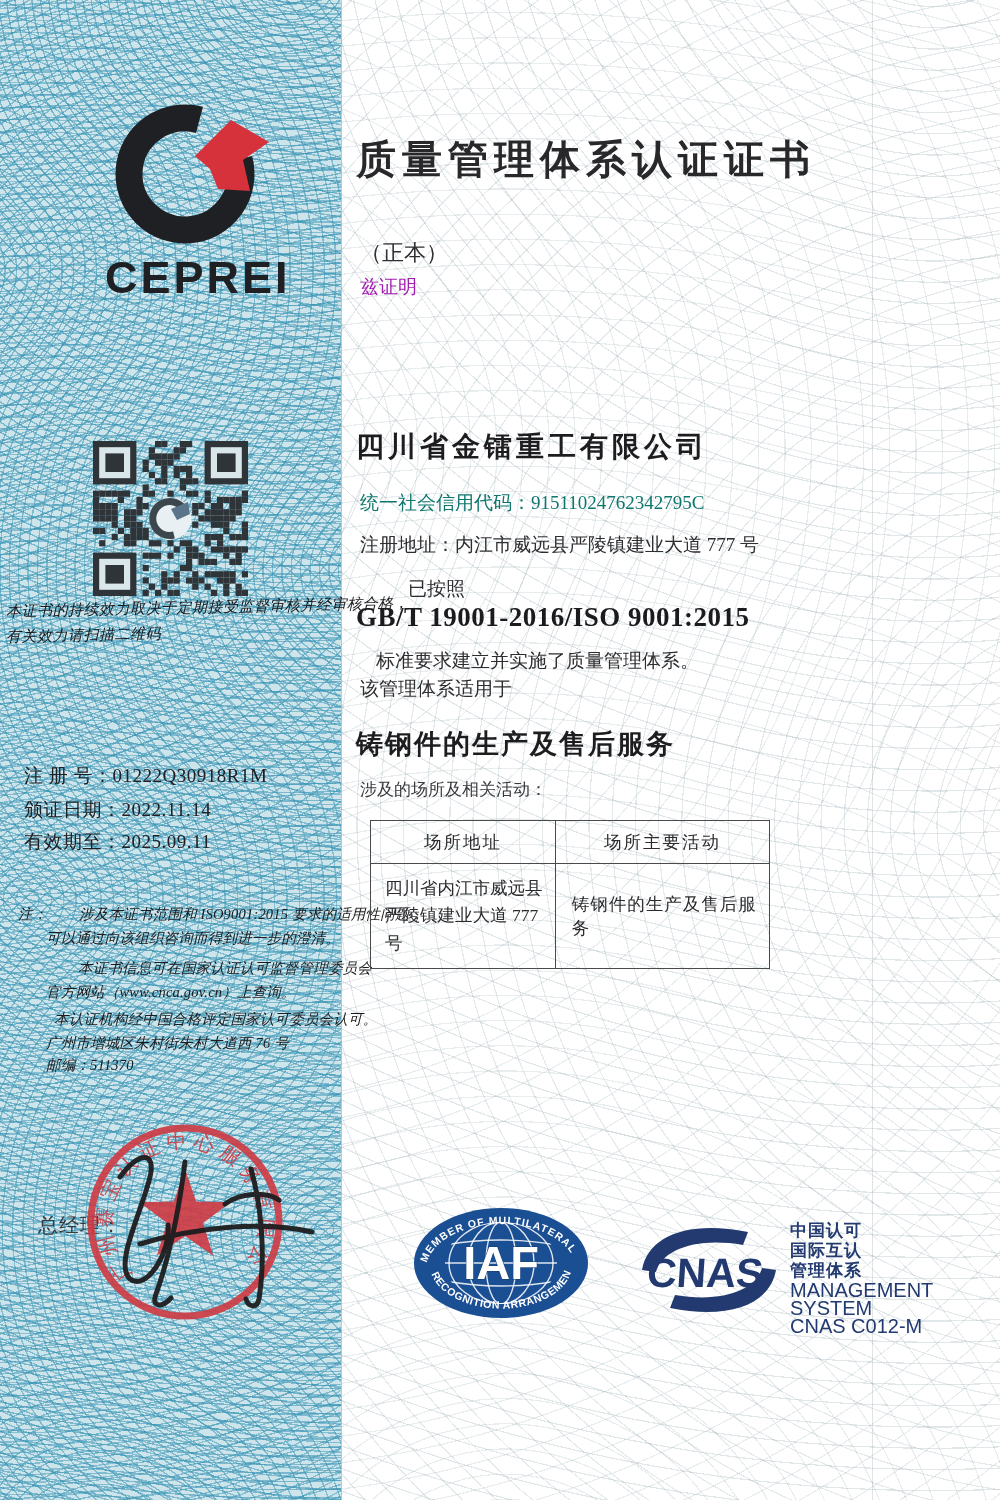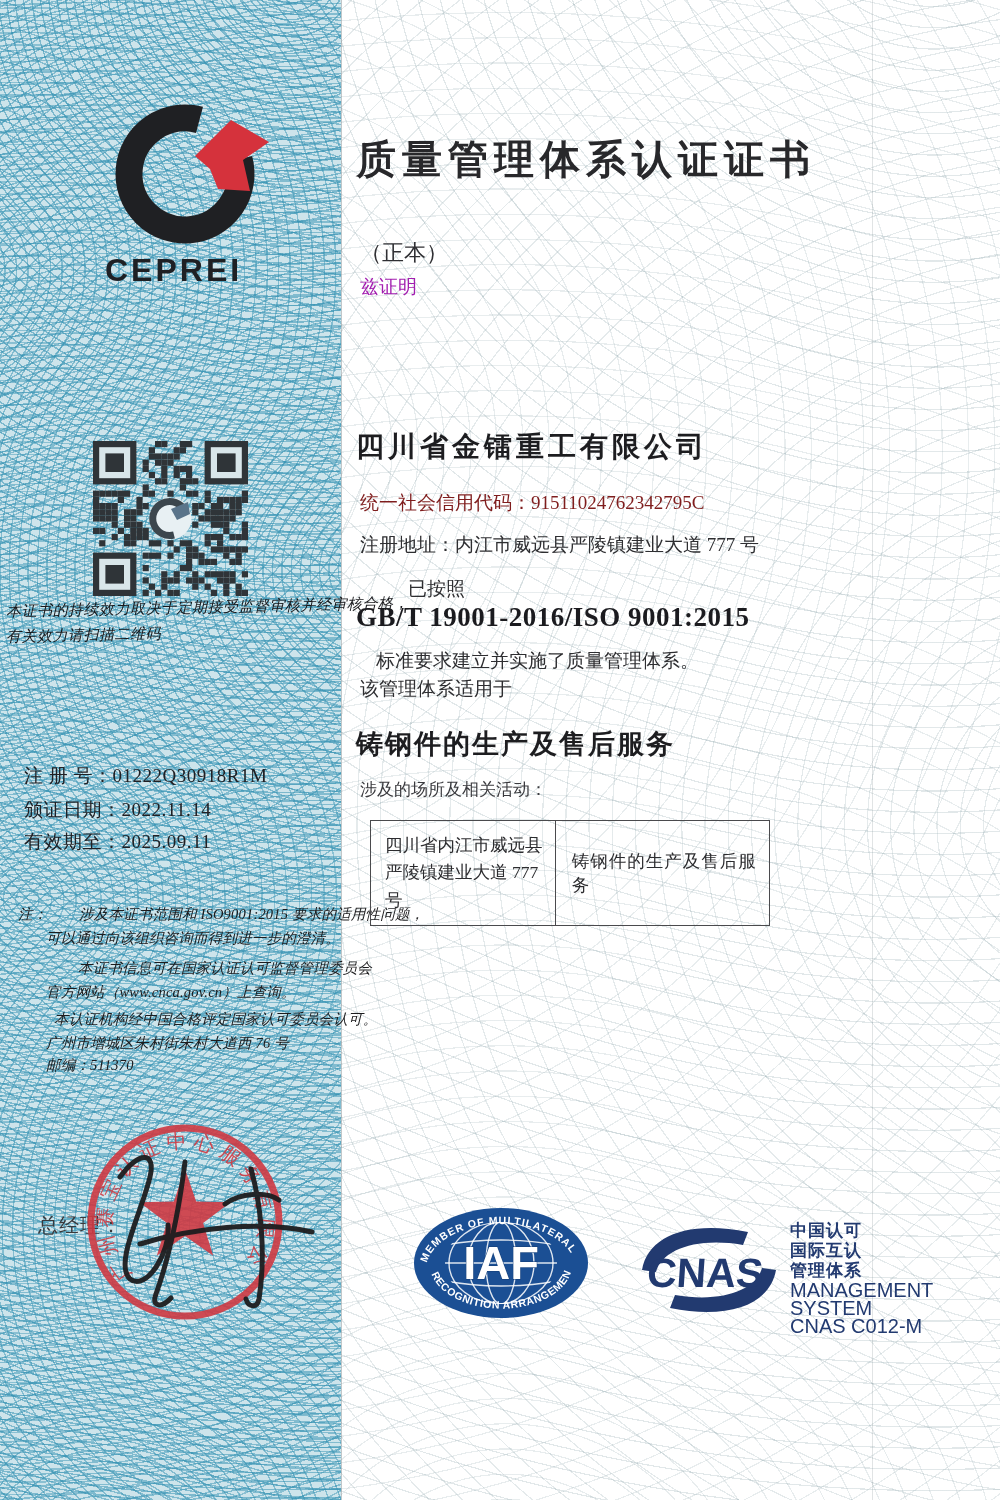--- a/index.html
+++ b/index.html
@@ -23,37 +23,37 @@
       repeating-radial-gradient(circle at 115% 55%, rgba(150,172,178,0) 0 22px, rgba(150,172,178,.25) 22px 23.2px),
       repeating-radial-gradient(circle at 25% 110%, rgba(150,172,178,0) 0 24px, rgba(150,172,178,.22) 24px 25.2px);}
   #gutter{left:341px;top:0;width:1px;height:1500px;background:rgba(120,130,135,.45);}
   #fold{left:872px;top:0;width:1px;height:1500px;background:rgba(120,130,135,.22);}
   
   .sans{font-family:"Liberation Sans","DejaVu Sans",sans-serif;}
   #title{left:356px;top:112px;font-size:40px;font-weight:bold;letter-spacing:6px;color:#28282b;margin-top:20px;}
   #copy-label{left:360px;top:238px;font-size:22px;color:#2f2f33;}
   #certify-label{left:360px;top:274px;font-size:19px;color:#a21caf;}
   #company{left:356px;top:428px;font-size:28px;font-weight:bold;letter-spacing:4px;color:#1d1d20;}
-  #credit-code{left:360px;top:490px;font-size:19px;color:#7f1d1d;}
+  #credit-code{left:360px;top:490px;font-size:19px;color:#0f766e;}
   #reg-addr{left:360px;top:532px;font-size:19px;color:#2e2e31;}
   #accord{left:360px;top:576px;font-size:19px;color:#2e2e31;margin-left:48px;}
   #standard{left:356px;top:602px;font-size:27px;font-weight:bold;color:#1b1b1f;letter-spacing:.5px;}
   #std-desc{left:376px;top:648px;font-size:19px;color:#2e2e31;}
   #applies{left:360px;top:676px;font-size:19px;color:#2e2e31;}
   #scope{left:356px;top:726px;font-size:27px;font-weight:bold;letter-spacing:2px;color:#1d1d20;}
   #sites-label{left:360px;top:778px;font-size:17px;color:#3a3a3e;}
   
   #scope-table{left:370px;top:820px;width:400px;border-collapse:collapse;font-size:17.5px;color:#2c2c2f;}
   #scope-table td,#scope-table th{border:1.6px solid #4a4a4d;font-weight:normal;background:transparent;}
   #scope-table th{height:40px;text-align:center;letter-spacing:2px;}
   #scope-table td{height:88px;vertical-align:middle;}
   #scope-table td.c1{width:180px;padding:8px 12px 8px 14px;line-height:1.55;}
   #scope-table td.c2{width:218px;padding:8px 8px 8px 16px;letter-spacing:1px;}
   
-  #brand{left:105px;top:252px;font-size:32px;font-weight:bold;letter-spacing:3px;color:#1e2024;text-align:center;}
+  #brand{left:105px;top:252px;font-size:45px;font-weight:bold;letter-spacing:3px;color:#1e2024;text-align:center;}
   .qr-cap{left:6px;font-size:15px;font-style:italic;color:#17171a;transform:rotate(-1.2deg);letter-spacing:.5px;}
   #qr-cap1{top:598px;} #qr-cap2{top:626px;}
   .regline{left:24px;font-size:19px;color:#202024;letter-spacing:.5px;}
   #reg-no{top:763px;} #issue-date{top:797px;} #valid-until{top:829px;}
   .noteline{font-size:14.5px;font-style:italic;color:#1c1c1e;letter-spacing:.2px;}
   #note-label{left:18px;top:905px;}
   #note-l1{left:46px;top:905px;margin-left:33px;} #note-l2{left:46px;top:929px;}
   #note-l3{left:46px;top:959px;margin-left:32px;} #note-l4{left:46px;top:983px;}
   #note-l5{left:54px;top:1010px;}
   #note-l6{left:46px;top:1034px;} #note-l7{left:46px;top:1056px;}
@@ -325,20 +325,24 @@
   <div id="reg-addr" class="abs">注册地址：内江市威远县严陵镇建业大道 777 号</div>
   <div id="accord" class="abs">已按照</div>
   <div id="standard" class="abs">GB/T 19001-2016/ISO 9001:2015</div>
   <div id="std-desc" class="abs">标准要求建立并实施了质量管理体系。</div>
   <div id="applies" class="abs">该管理体系适用于</div>
   <div id="scope" class="abs sans">铸钢件的生产及售后服务</div>
   <div id="sites-label" class="abs">涉及的场所及相关活动：</div>
 
   <table id="scope-table" class="abs">
     <tbody>
+        <tr>
+      <th>场所地址</th>
+      <th>场所主要活动</th>
+    </tr>
     <tr>
       <td class="c1">四川省内江市威远县严陵镇建业大道 777 号</td>
       <td class="c2">铸钢件的生产及售后服务</td>
     </tr>
   </tbody>
     </table>
 
   <svg class="abs" style="left:412px;top:1206px;" width="178" height="114" viewBox="0 0 178 114">
     <ellipse cx="89" cy="57" rx="87" ry="55" fill="#1b4f94"></ellipse>
     <clipPath id="iafGlobe">

